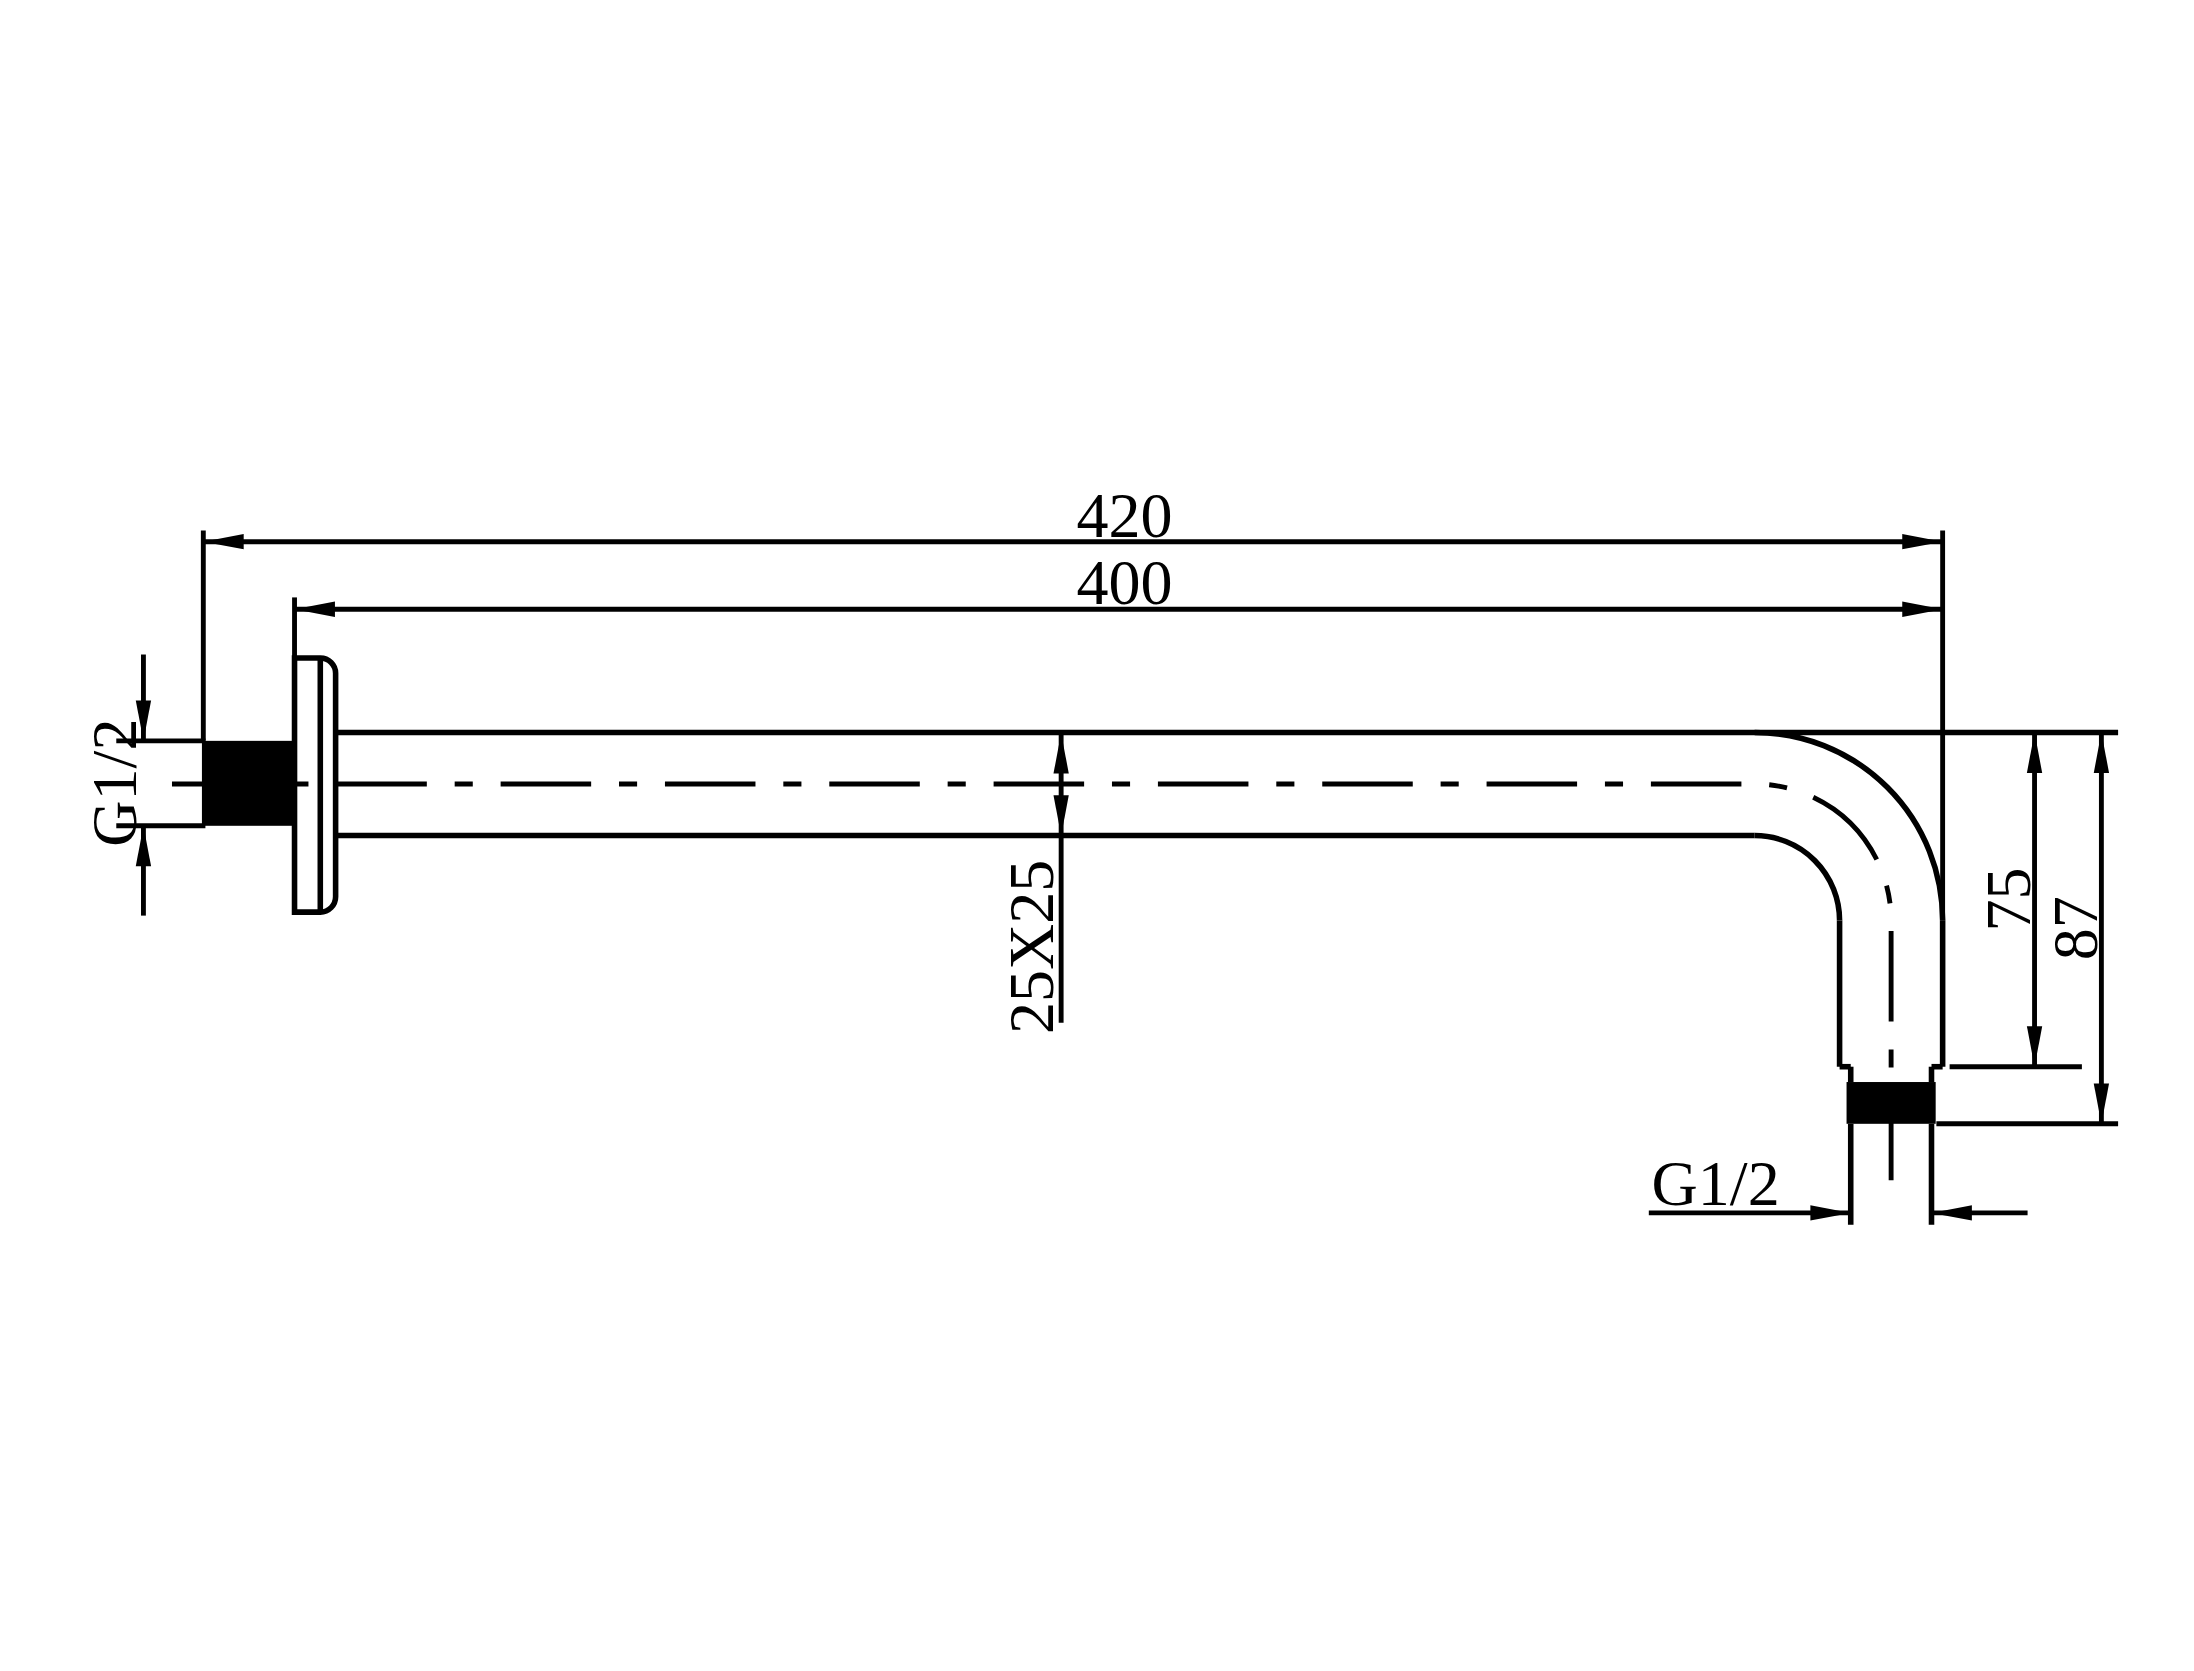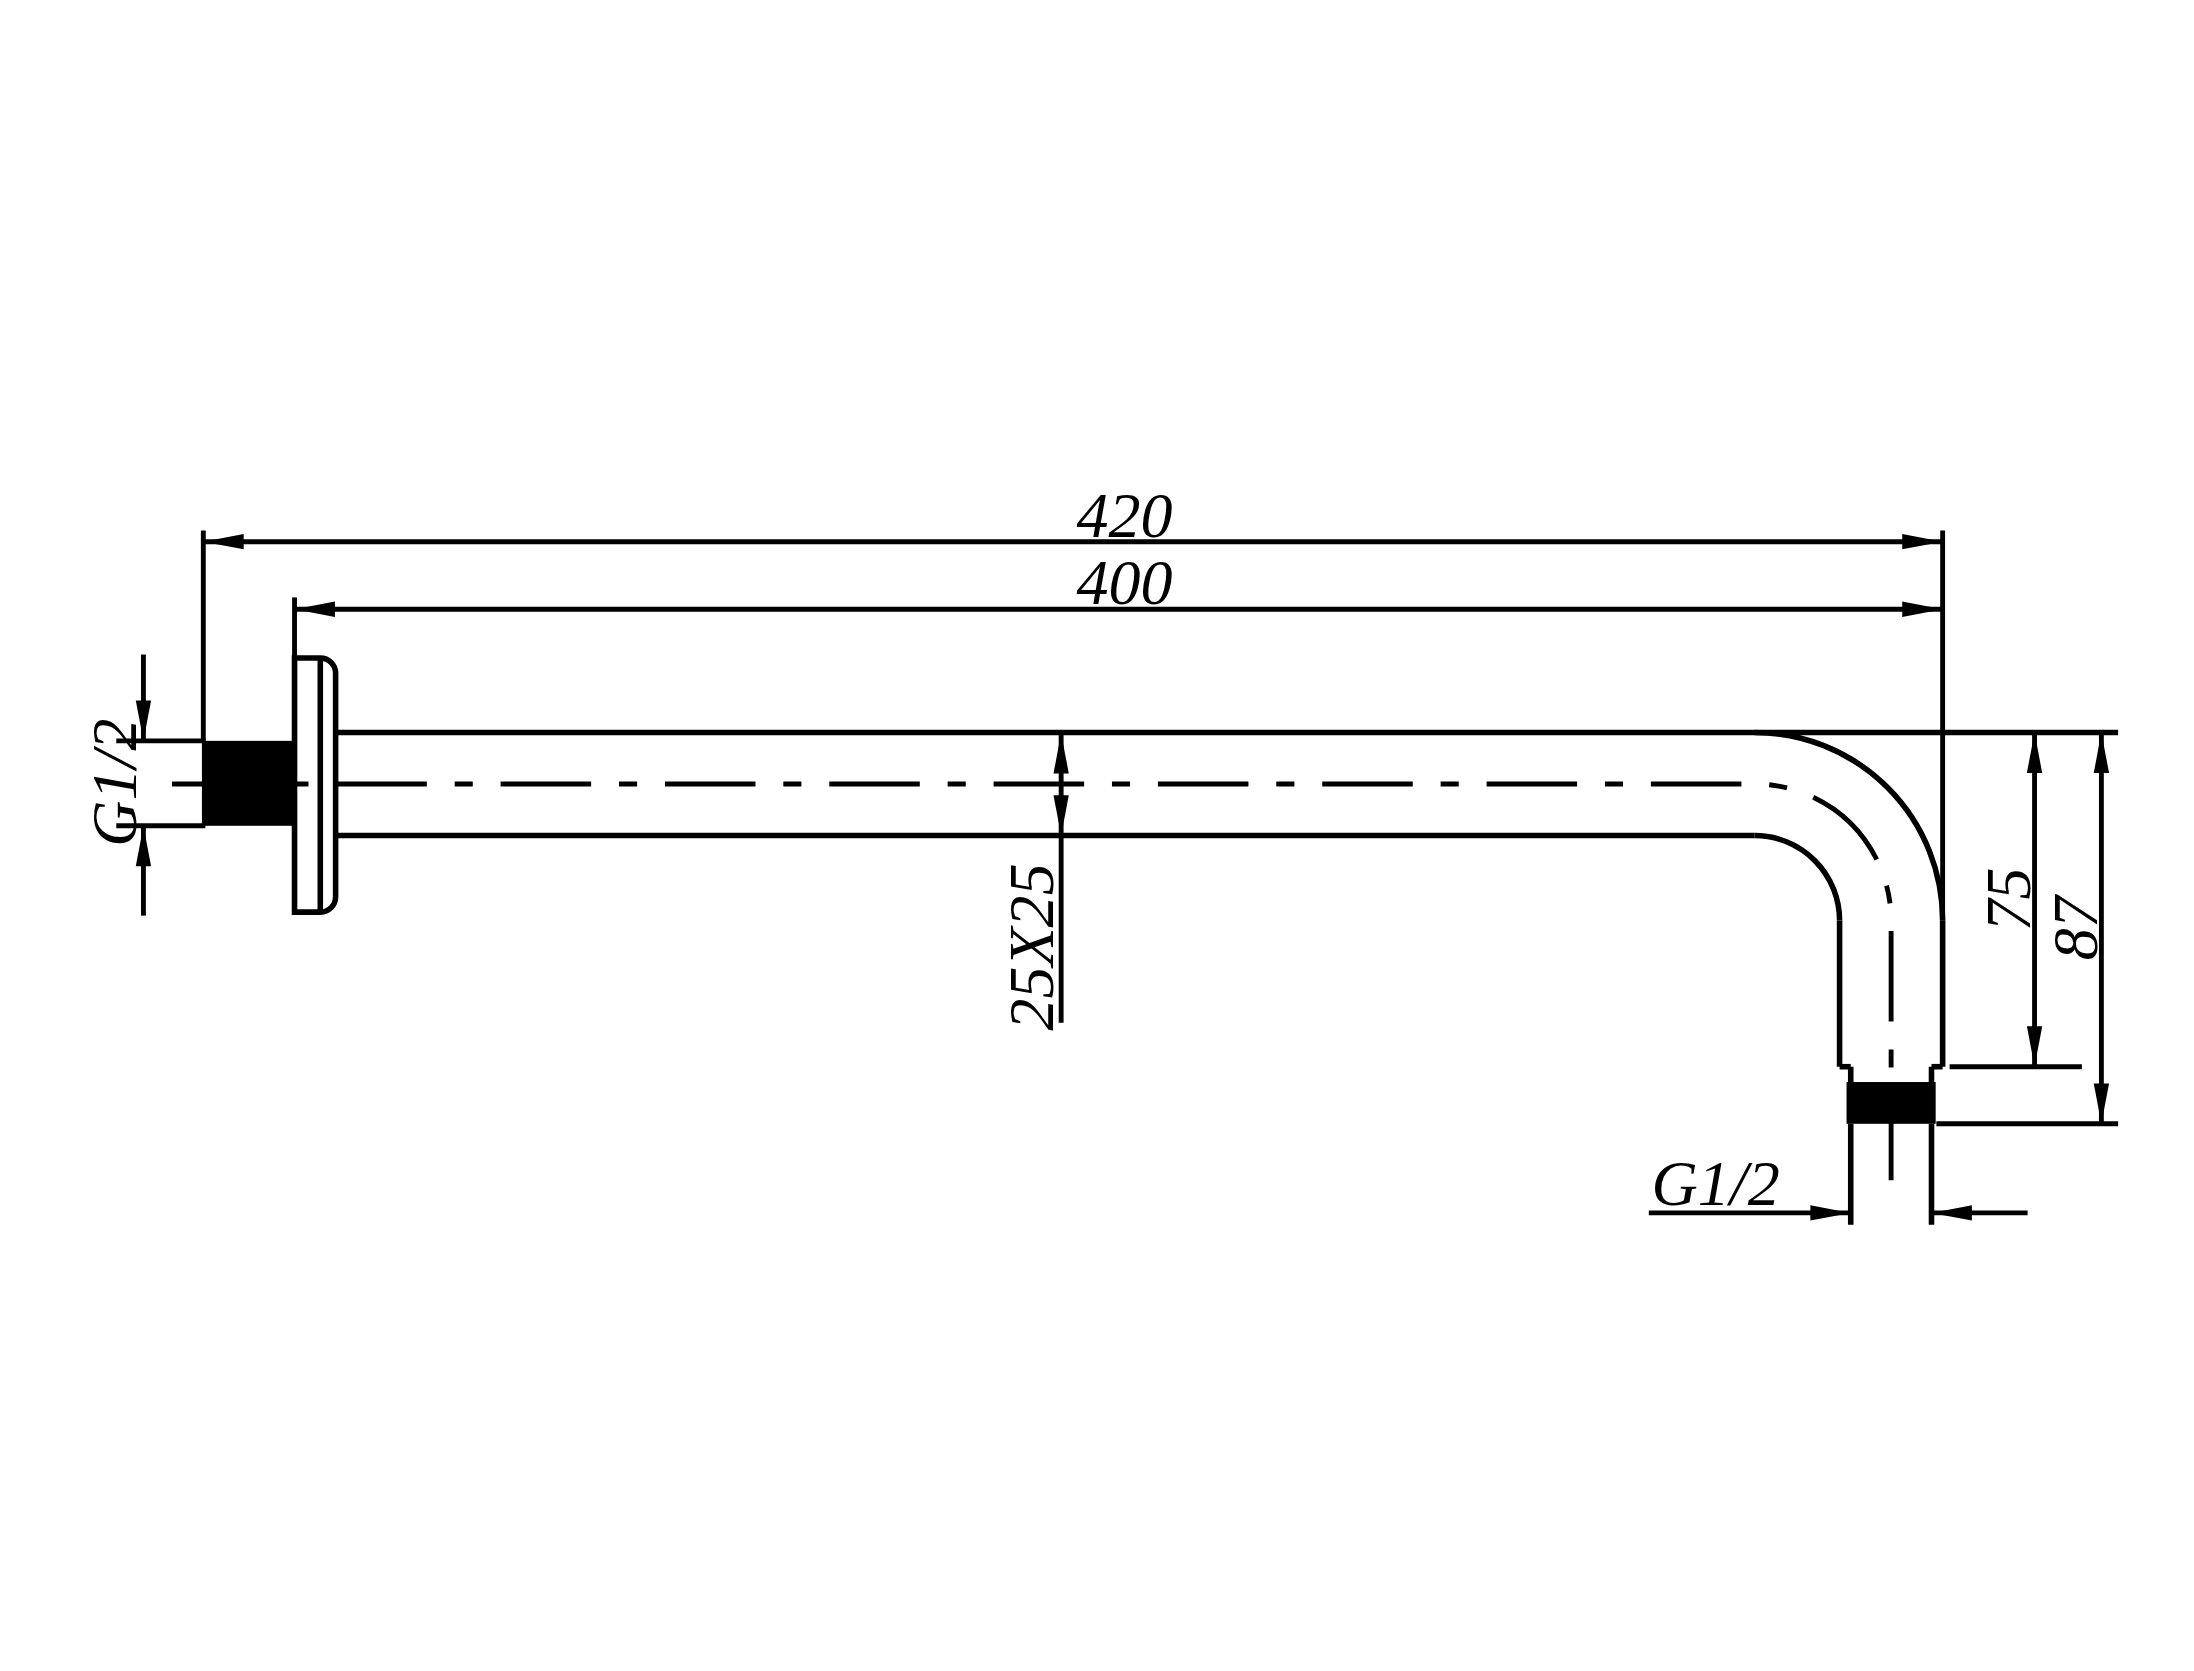--- a/index.html
+++ b/index.html
@@ -3,21 +3,20 @@
 <meta charset="utf-8">
 <style>
   html, body {
     margin: 0;
     padding: 0;
     background: #ffffff;
   }
   .page {
     width: 100%;
     background: #ffffff;
-    font-style: italic;
   }
   svg.drawing {
     display: block;
     width: 100%;
     height: auto;
     background: #ffffff;
   }
   
   .ol {
     stroke: #000000;

